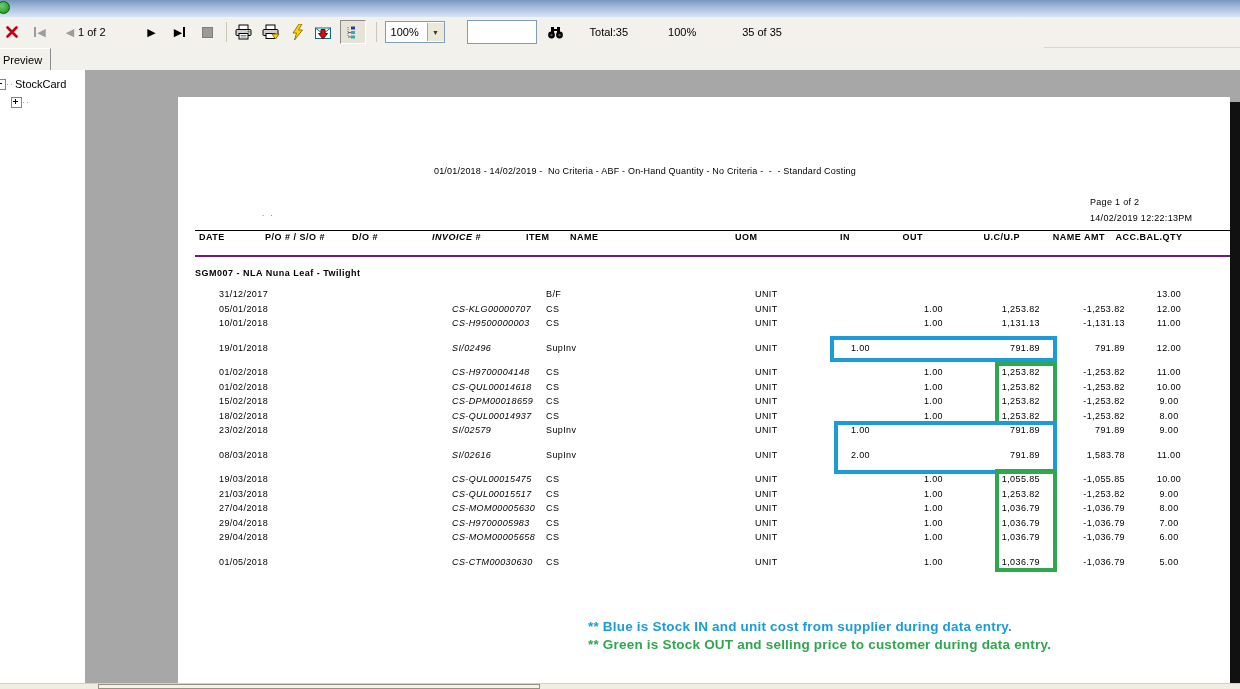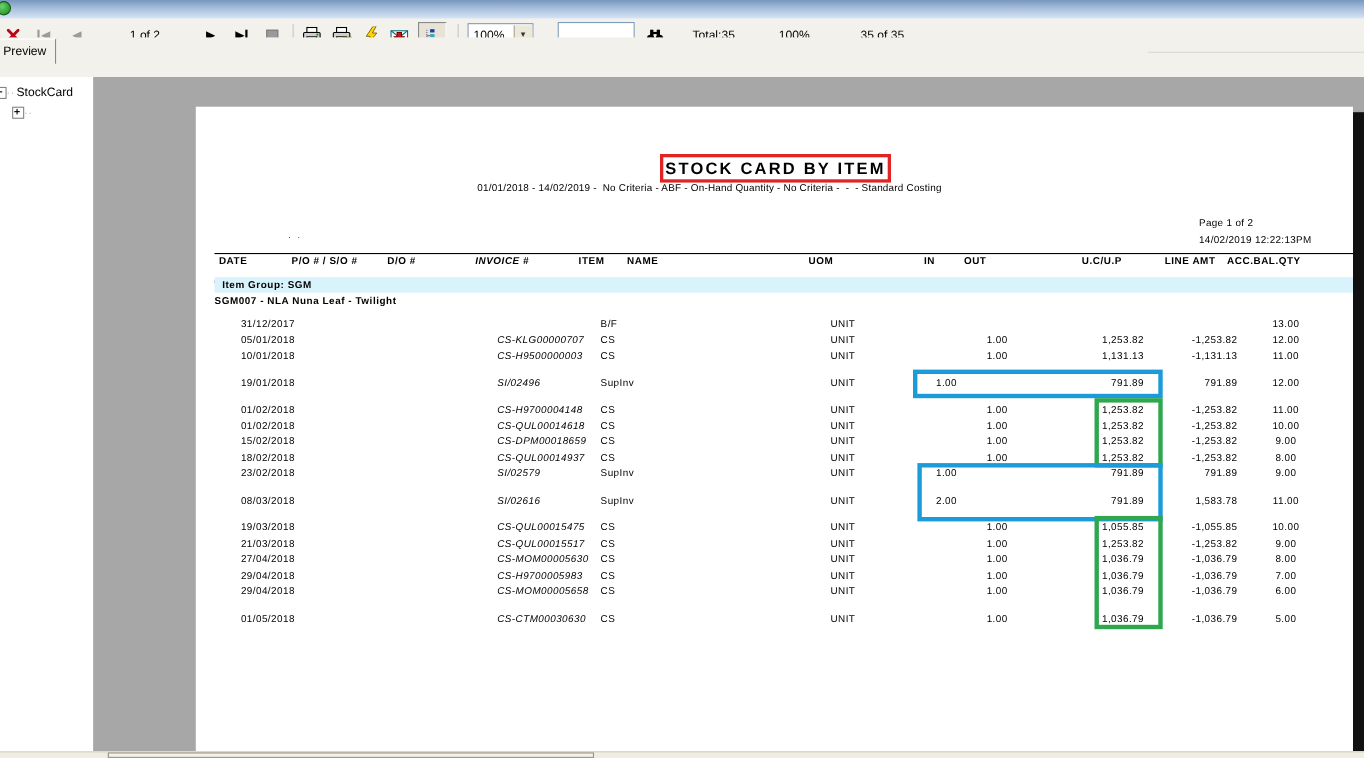--- a/index.html
+++ b/index.html
@@ -25,21 +25,21 @@
   .stopsq{width:9px;height:9px;background:#9a9a9a;border:1px solid #7e7e7e;}
   .tsep{width:1px;height:20px;background:#cbc7ba;margin-left:10px;}
   .treebtn{width:24px;height:22px;background:#e7e3d6;border:1px solid;border-color:#8a8a8a #fff #fff #8a8a8a;display:flex;align-items:center;justify-content:center;}
   .combo{margin-left:8px;width:58px;height:20px;background:#fff;border:1px solid #7f9db9;display:flex;align-items:center;}
   .combo .val{flex:1;padding-left:5px;font-size:11px;}
   .combo .drop{width:16px;height:18px;background:#ece9d8;border-left:1px solid #aca899;display:flex;align-items:center;justify-content:center;font-size:7px;color:#333;cursor:pointer;}
   .searchbox{margin-left:22px;width:64px;height:20px;background:#fff;border:1px solid #7f9db9;}
   .tlabel{color:#000;}
 
   
-  .tabstrip{position:absolute;left:0;top:34px;width:1044px;height:23px;background:#f3f1ec;}
+  .tabstrip{position:absolute;left:0;top:47px;width:1044px;height:23px;background:#f3f1ec;}
   .tab{position:absolute;left:-4px;top:1px;height:22px;padding:0 8px 0 6px;background:#f3f1ec;
     border:1px solid #8a8a8a;border-bottom:none;border-top-color:#fff;display:flex;align-items:center;font-size:11px;cursor:pointer;}
   .sidebar{position:absolute;left:0;top:70px;width:85px;height:613px;background:#fff;border-right:1px solid #848484;}
   .treerow{display:flex;align-items:center;font-size:11px;height:16px;margin-top:6px;cursor:pointer;}
   .pmbox{width:9px;height:9px;border:1px solid #848484;background:#fff;position:relative;flex:0 0 auto;}
   .pmbox:before{content:"";position:absolute;left:1px;top:3px;width:5px;height:1px;background:#000;}
   .pmbox.plus:after{content:"";position:absolute;left:3px;top:1px;width:1px;height:5px;background:#000;}
   .dotline{color:#9a9a9a;font-size:9px;letter-spacing:1px;}
 
   
@@ -60,21 +60,21 @@
   .thead .hrow{display:flex;font-size:9px;font-weight:700;letter-spacing:0.5px;line-height:11px;white-space:pre;}
   .groupband{position:absolute;left:17px;top:155px;width:1035px;height:14px;background:var(--group-bg,#d8f3fb);
     font-size:9px;font-weight:700;line-height:14px;padding-left:7px;box-sizing:border-box;letter-spacing:0.5px;}
   .itemrow{position:absolute;left:17px;top:171px;font-size:9px;font-weight:700;letter-spacing:0.5px;}
   .rows{position:absolute;left:21px;top:190px;width:1014px;}
   .trow{display:flex;height:14.5px;line-height:14.5px;font-size:9px;letter-spacing:0.4px;white-space:pre;margin-left:20px;}
   .rowgap{height:10px;}
   .c{display:inline-block;overflow:hidden;flex:0 0 auto;}
   .c-date{width:66px;} .c-po{width:87px;} .c-do{width:80px;} .c-invoice{width:94px;font-style:italic;} .c-type{width:44px;}
   .c-name{width:165px;} .c-uom{width:60px;}
-  .c-in{width:55px;text-align:right;} .c-out{width:73px;text-align:center;} .c-ucup{width:97px;text-align:right;}
+  .c-in{width:55px;text-align:right;} .c-out{width:73px;text-align:right;} .c-ucup{width:97px;text-align:right;}
   .c-line{width:85px;text-align:right;} .c-bal{width:88px;text-align:center;}
 
   .hl{position:absolute;box-sizing:border-box;background:transparent;}
   .hl-blue{border:4px solid var(--hl-blue,#1b9cd9);}
   .hl-green{border:4px solid var(--hl-green,#2fa74e);}
 
   .footnotes{position:absolute;left:410px;top:521px;font-size:13.5px;font-weight:700;line-height:18px;letter-spacing:0.2px;white-space:nowrap;}
 
   
   .hscroll{position:absolute;left:0;top:683px;width:1240px;height:6px;background:#efede2;border-top:1px solid #d6d2c4;}
@@ -99,21 +99,21 @@
           </svg>
       </span>
     </div>
     <div class="tbtn firstprev dis" style="margin-left:12px">
       <span class="bar"></span>
         <span class="arrow">◀</span>
     </div>
     <div class="tbtn dis" style="margin-left:14px">
       <span class="arrow">◀</span>
     </div>
-    <span class="tlabel" style="margin-left:40px">1 of 2</span>
+    <span class="tlabel" style="">1 of 2</span>
     <div class="tbtn ena" style="margin-left:38px">
       <span class="arrow">▶</span>
     </div>
     <div class="tbtn lastnext ena" style="margin-left:12px">
       <span class="arrow">▶</span>
         <span class="bar"></span>
     </div>
     <div class="tbtn" style="margin-left:12px">
       <span class="stopsq"></span>
     </div>
@@ -208,23 +208,20 @@
     </div>
     <div class="treerow" style="margin-left:11px;margin-top:2px">
       <span class="pmbox plus"></span>
       <span class="dotline">··</span>
     </div>
   </div>
 
   <div class="workspace">
     <div class="page">
 
-      <div class="r-titlebox">
-        <span class="r-title">STOCK CARD BY ITEM</span>
-      </div>
       <div class="r-sub1">01/01/2018 - 14/02/2019 -  No Criteria - ABF - On-Hand Quantity - No Criteria -  -  - Standard Costing</div>
 
       <div class="r-pageinfo">
         <div>Page 1 of 2</div>
         <div>14/02/2019 12:22:13PM</div>
       </div>
 
       <div class="r-dots">.  .</div>
 
       <div class="thead">
@@ -232,26 +229,25 @@
           <span class="c c-date">DATE</span>
           <span class="c c-po">P/O # / S/O #</span>
           <span class="c c-do">D/O #</span>
           <span class="c c-invoice">INVOICE #</span>
           <span class="c c-type">ITEM</span>
           <span class="c c-name">NAME</span>
           <span class="c c-uom">UOM</span>
           <span class="c c-in">IN</span>
           <span class="c c-out">OUT</span>
           <span class="c c-ucup">U.C/U.P</span>
-          <span class="c c-line">LINE AMT</span>
+          <span class="c c-line">NAME AMT</span>
           <span class="c c-bal">ACC.BAL.QTY</span>
         </div>
       </div>
 
-      <div class="groupband">Item Group: SGM</div>
       <div class="itemrow">SGM007 - NLA Nuna Leaf - Twilight</div>
 
       <div class="rows">
           <div class="trow"><span class="c c-date">31/12/2017</span><span class="c c-po"></span><span class="c c-do"></span><span class="c c-invoice"></span><span class="c c-type">B/F</span><span class="c c-name"></span><span class="c c-uom">UNIT</span><span class="c c-in"></span><span class="c c-out"></span><span class="c c-ucup"></span><span class="c c-line"></span><span class="c c-bal">13.00</span></div>
           <div class="trow"><span class="c c-date">05/01/2018</span><span class="c c-po"></span><span class="c c-do"></span><span class="c c-invoice">CS-KLG00000707</span><span class="c c-type">CS</span><span class="c c-name"></span><span class="c c-uom">UNIT</span><span class="c c-in"></span><span class="c c-out">1.00</span><span class="c c-ucup">1,253.82</span><span class="c c-line">-1,253.82</span><span class="c c-bal">12.00</span></div>
           <div class="trow"><span class="c c-date">10/01/2018</span><span class="c c-po"></span><span class="c c-do"></span><span class="c c-invoice">CS-H9500000003</span><span class="c c-type">CS</span><span class="c c-name"></span><span class="c c-uom">UNIT</span><span class="c c-in"></span><span class="c c-out">1.00</span><span class="c c-ucup">1,131.13</span><span class="c c-line">-1,131.13</span><span class="c c-bal">11.00</span></div>
           <div class="rowgap"></div>
           <div class="trow"><span class="c c-date">19/01/2018</span><span class="c c-po"></span><span class="c c-do"></span><span class="c c-invoice">SI/02496</span><span class="c c-type">SupInv</span><span class="c c-name"></span><span class="c c-uom">UNIT</span><span class="c c-in">1.00</span><span class="c c-out"></span><span class="c c-ucup">791.89</span><span class="c c-line">791.89</span><span class="c c-bal">12.00</span></div>
           <div class="rowgap"></div>
           <div class="trow"><span class="c c-date">01/02/2018</span><span class="c c-po"></span><span class="c c-do"></span><span class="c c-invoice">CS-H9700004148</span><span class="c c-type">CS</span><span class="c c-name"></span><span class="c c-uom">UNIT</span><span class="c c-in"></span><span class="c c-out">1.00</span><span class="c c-ucup">1,253.82</span><span class="c c-line">-1,253.82</span><span class="c c-bal">11.00</span></div>
@@ -269,20 +265,24 @@
           <div class="trow"><span class="c c-date">29/04/2018</span><span class="c c-po"></span><span class="c c-do"></span><span class="c c-invoice">CS-MOM00005658</span><span class="c c-type">CS</span><span class="c c-name"></span><span class="c c-uom">UNIT</span><span class="c c-in"></span><span class="c c-out">1.00</span><span class="c c-ucup">1,036.79</span><span class="c c-line">-1,036.79</span><span class="c c-bal">6.00</span></div>
           <div class="rowgap"></div>
           <div class="trow"><span class="c c-date">01/05/2018</span><span class="c c-po"></span><span class="c c-do"></span><span class="c c-invoice">CS-CTM00030630</span><span class="c c-type">CS</span><span class="c c-name"></span><span class="c c-uom">UNIT</span><span class="c c-in"></span><span class="c c-out">1.00</span><span class="c c-ucup">1,036.79</span><span class="c c-line">-1,036.79</span><span class="c c-bal">5.00</span></div>
         </div>
 
       <div class="hl hl-blue" style="left:652px;top:239px;width:227px;height:26px"></div>
       <div class="hl hl-green" style="left:817px;top:265px;width:62px;height:63px"></div>
       <div class="hl hl-blue" style="left:656px;top:324px;width:223px;height:53px"></div>
       <div class="hl hl-green" style="left:817px;top:372px;width:62px;height:103px"></div>
 
+      <div class="footnotes">
+        <div style="color: rgb(27, 156, 217);">** Blue is Stock IN and unit cost from supplier during data entry.</div>
+        <div style="color: rgb(47, 167, 78);">** Green is Stock OUT and selling price to customer during data entry.</div>
+      </div>
 
     </div>
     <div class="pageshadow"></div>
   </div>
 
   <div class="hscroll">
     <div class="hthumb"></div>
   </div>
 
 </div>

